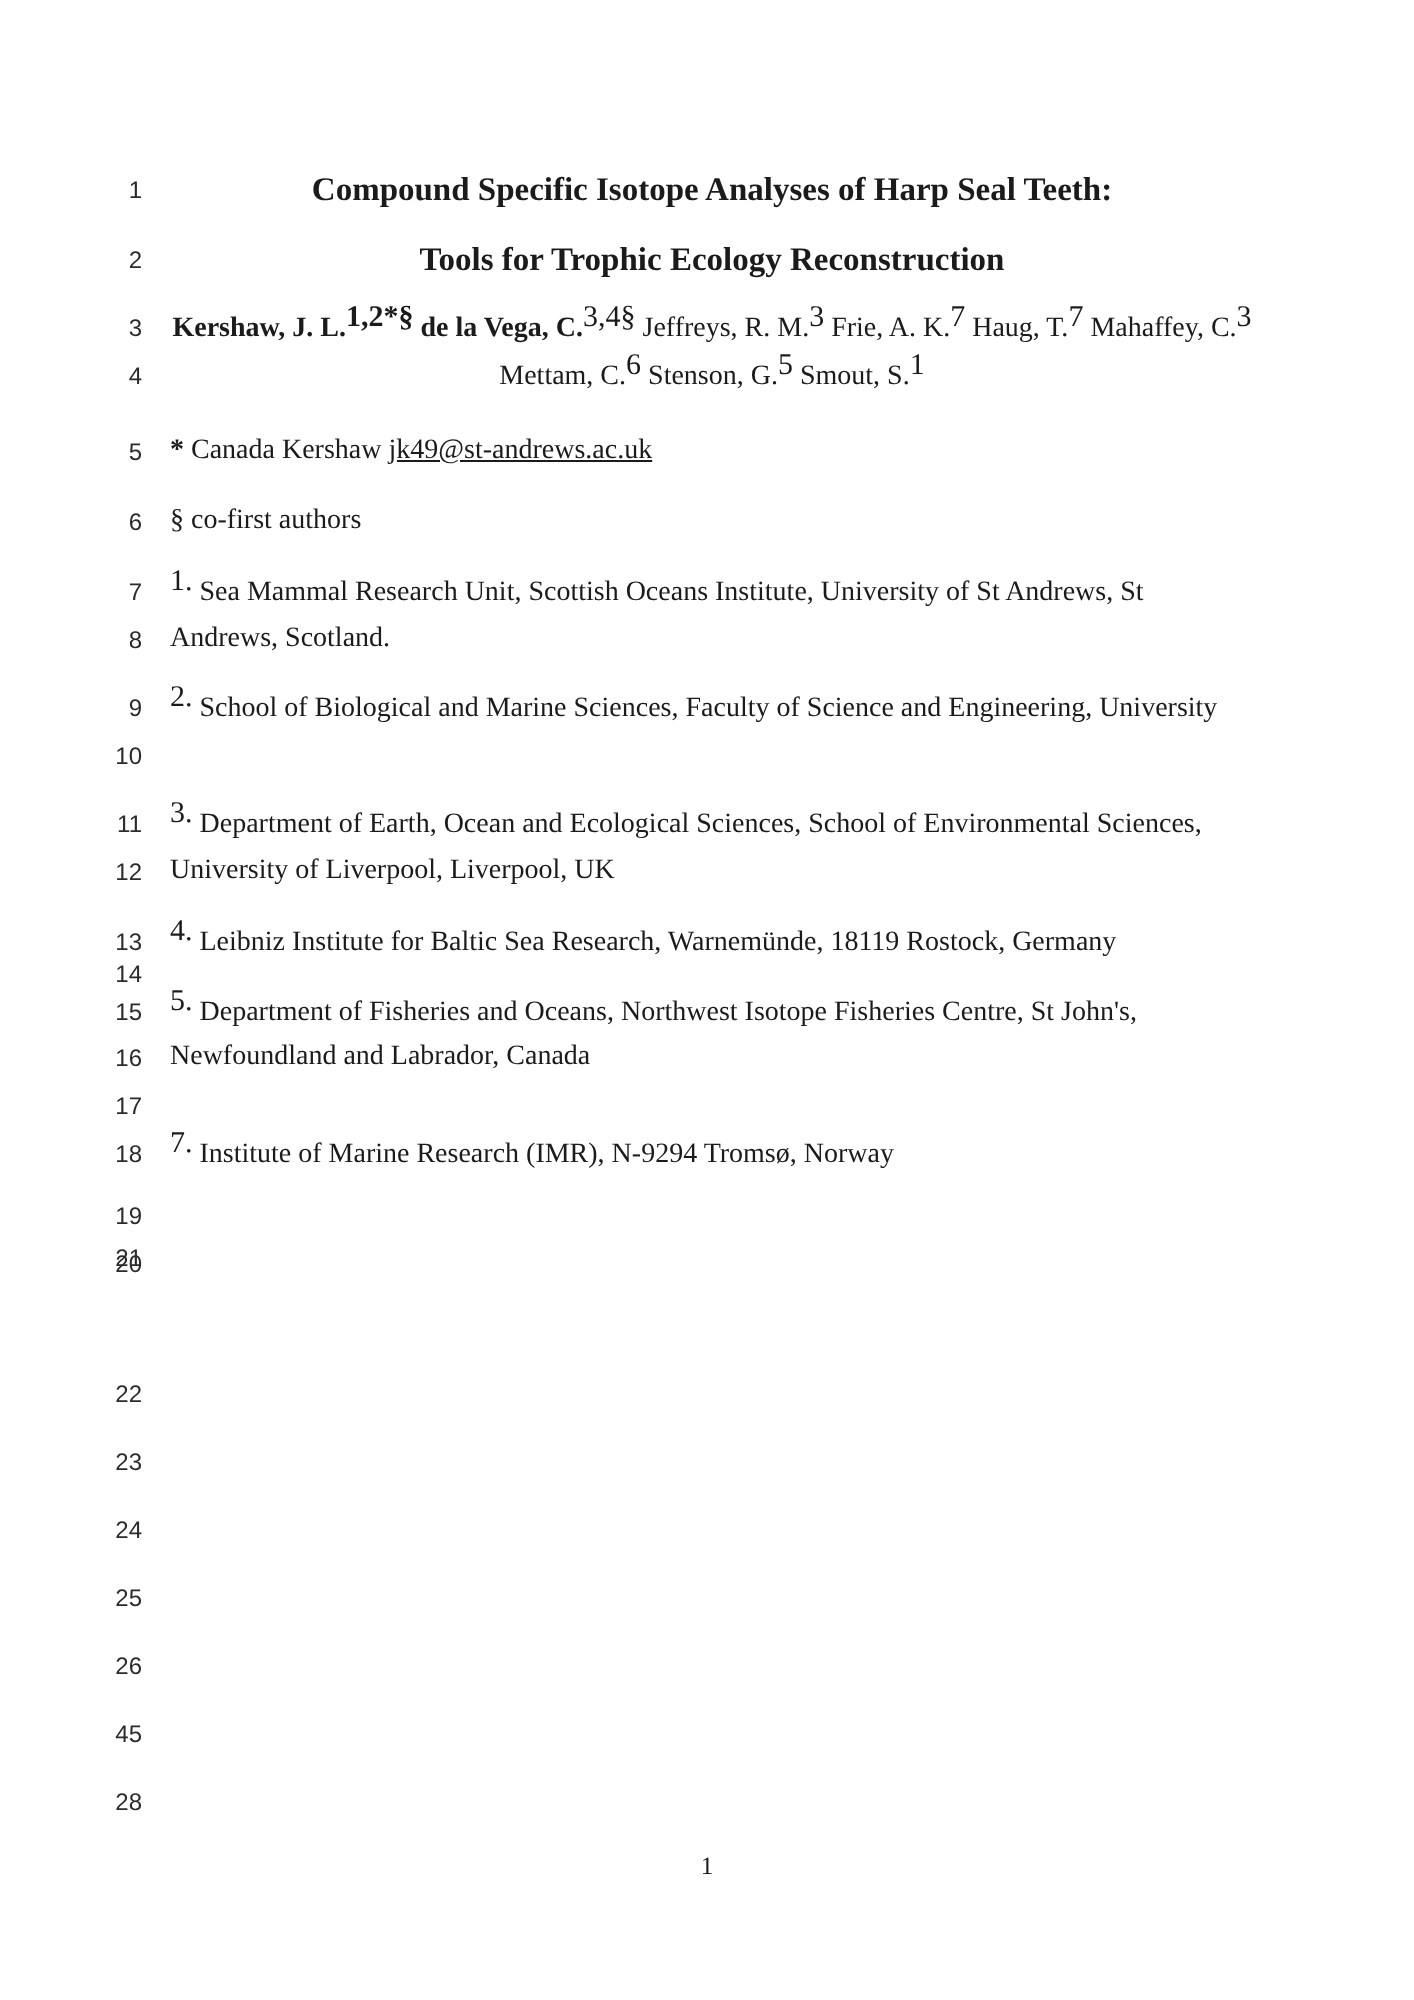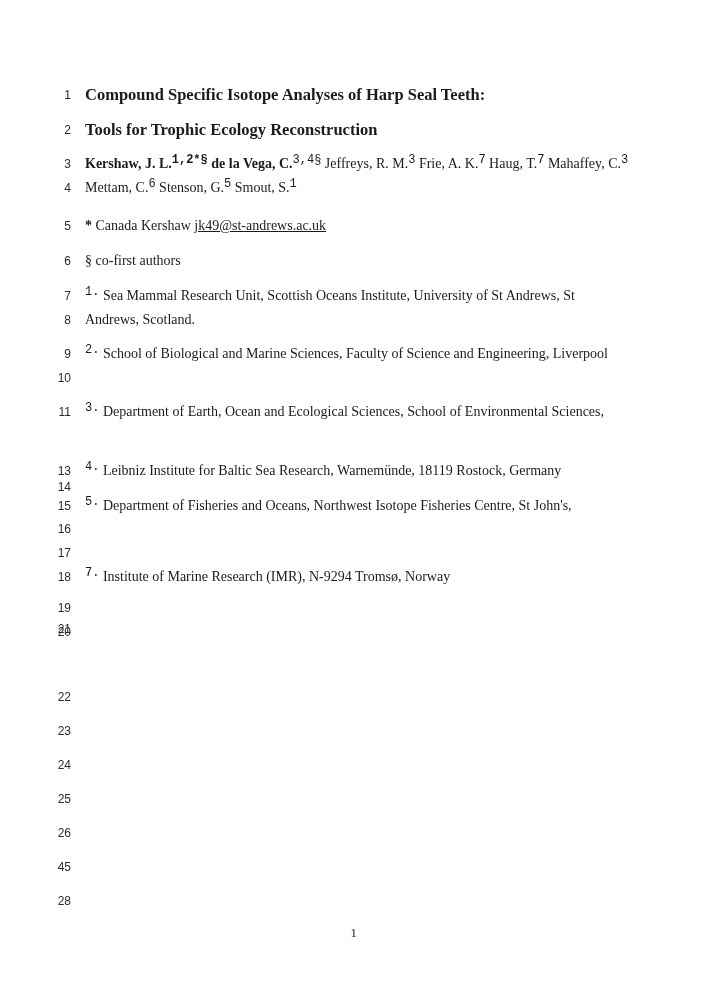--- a/index.html
+++ b/index.html
@@ -33,24 +33,24 @@
     color: #2b2b2b;
   }
   .ltext {
     position: absolute;
     left: 85px;
     right: 80px;
     font-size: 14px;
     line-height: 18px;
     white-space: nowrap;
   }
-  .center { }
+  .center { text-align: center; }
   .title  { font-size: 16.5px; font-weight: bold; }
   .b      { font-weight: bold; }
-  .sup    { font-size: 12px; position: relative; top: -5px; font-family: Liberation Mono, monospace; }
+  .sup    { font-size: 15px; position: relative; top: -5px; }
   .u      { text-decoration: underline; }
   .pagenum {
     position: absolute;
     top: 924px;
     left: 0;
     width: 707px;
     text-align: center;
     font-size: 12.5px;
     line-height: 18px;
   }
@@ -95,50 +95,55 @@
     <div class="ltext"><span class="sup">1.</span><span> Sea Mammal Research Unit, Scottish Oceans Institute, University of St Andrews, St</span></div>
   </div>
 
   <div class="row" style="top:311px">
     <span class="lnum">8</span>
     <div class="ltext"><span>Andrews, Scotland.</span></div>
   </div>
 
   <div class="row" style="top:345px">
     <span class="lnum">9</span>
-    <div class="ltext"><span class="sup">2.</span><span> School of Biological and Marine Sciences, Faculty of Science and Engineering, Liverpool</span></div>
+    <div class="ltext"><span class="sup">2.</span><span> School of Biological and Marine Sciences, Faculty of Science and Engineering, University</span></div>
   </div>
 
   <div class="row" style="top:369px">
     <span class="lnum">10</span>
   </div>
 
   <div class="row" style="top:403px">
     <span class="lnum">11</span>
     <div class="ltext"><span class="sup">3.</span><span> Department of Earth, Ocean and Ecological Sciences, School of Environmental Sciences,</span></div>
   </div>
 
+  <div class="row" style="top:427px">
+    <span class="lnum">12</span>
+    <div class="ltext"><span>University of Liverpool, Liverpool, UK</span></div>
+  </div>
 
   <div class="row" style="top:462px">
     <span class="lnum">13</span>
     <div class="ltext"><span class="sup">4.</span><span> Leibniz Institute for Baltic Sea Research, Warnemünde, 18119 Rostock, Germany</span></div>
   </div>
 
   <div class="row" style="top:478px">
     <span class="lnum">14</span>
     <div class="ltext"></div>
   </div>
 
   <div class="row" style="top:497px">
     <span class="lnum">15</span>
     <div class="ltext"><span class="sup">5.</span><span> Department of Fisheries and Oceans, Northwest Isotope Fisheries Centre, St John's,</span></div>
   </div>
 
   <div class="row" style="top:520px">
     <span class="lnum">16</span>
+    <div class="ltext"><span>Newfoundland and Labrador, Canada</span></div>
   </div>
 
   <div class="row" style="top:544px">
     <span class="lnum">17</span>
   </div>
 
   <div class="row" style="top:568px">
     <span class="lnum">18</span>
     <div class="ltext"><span class="sup">7.</span><span> Institute of Marine Research (IMR), N-9294 Tromsø, Norway</span></div>
   </div>

